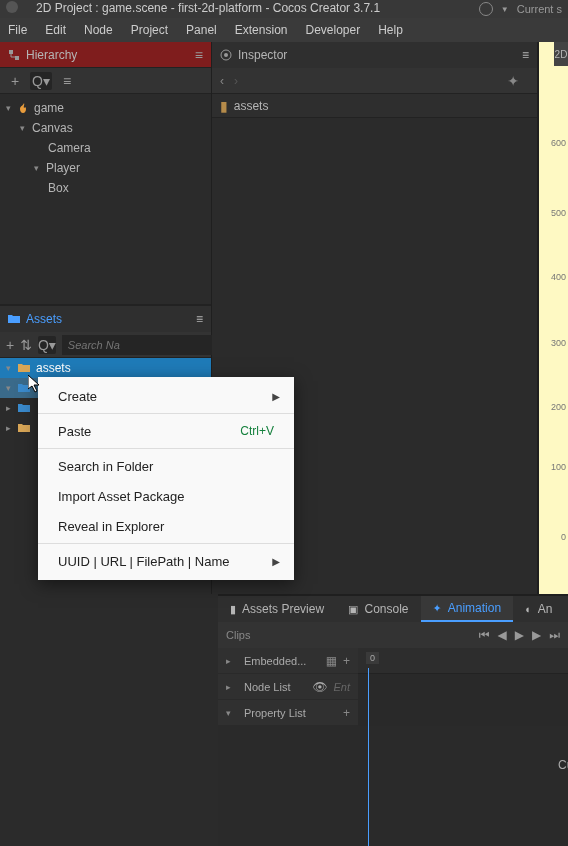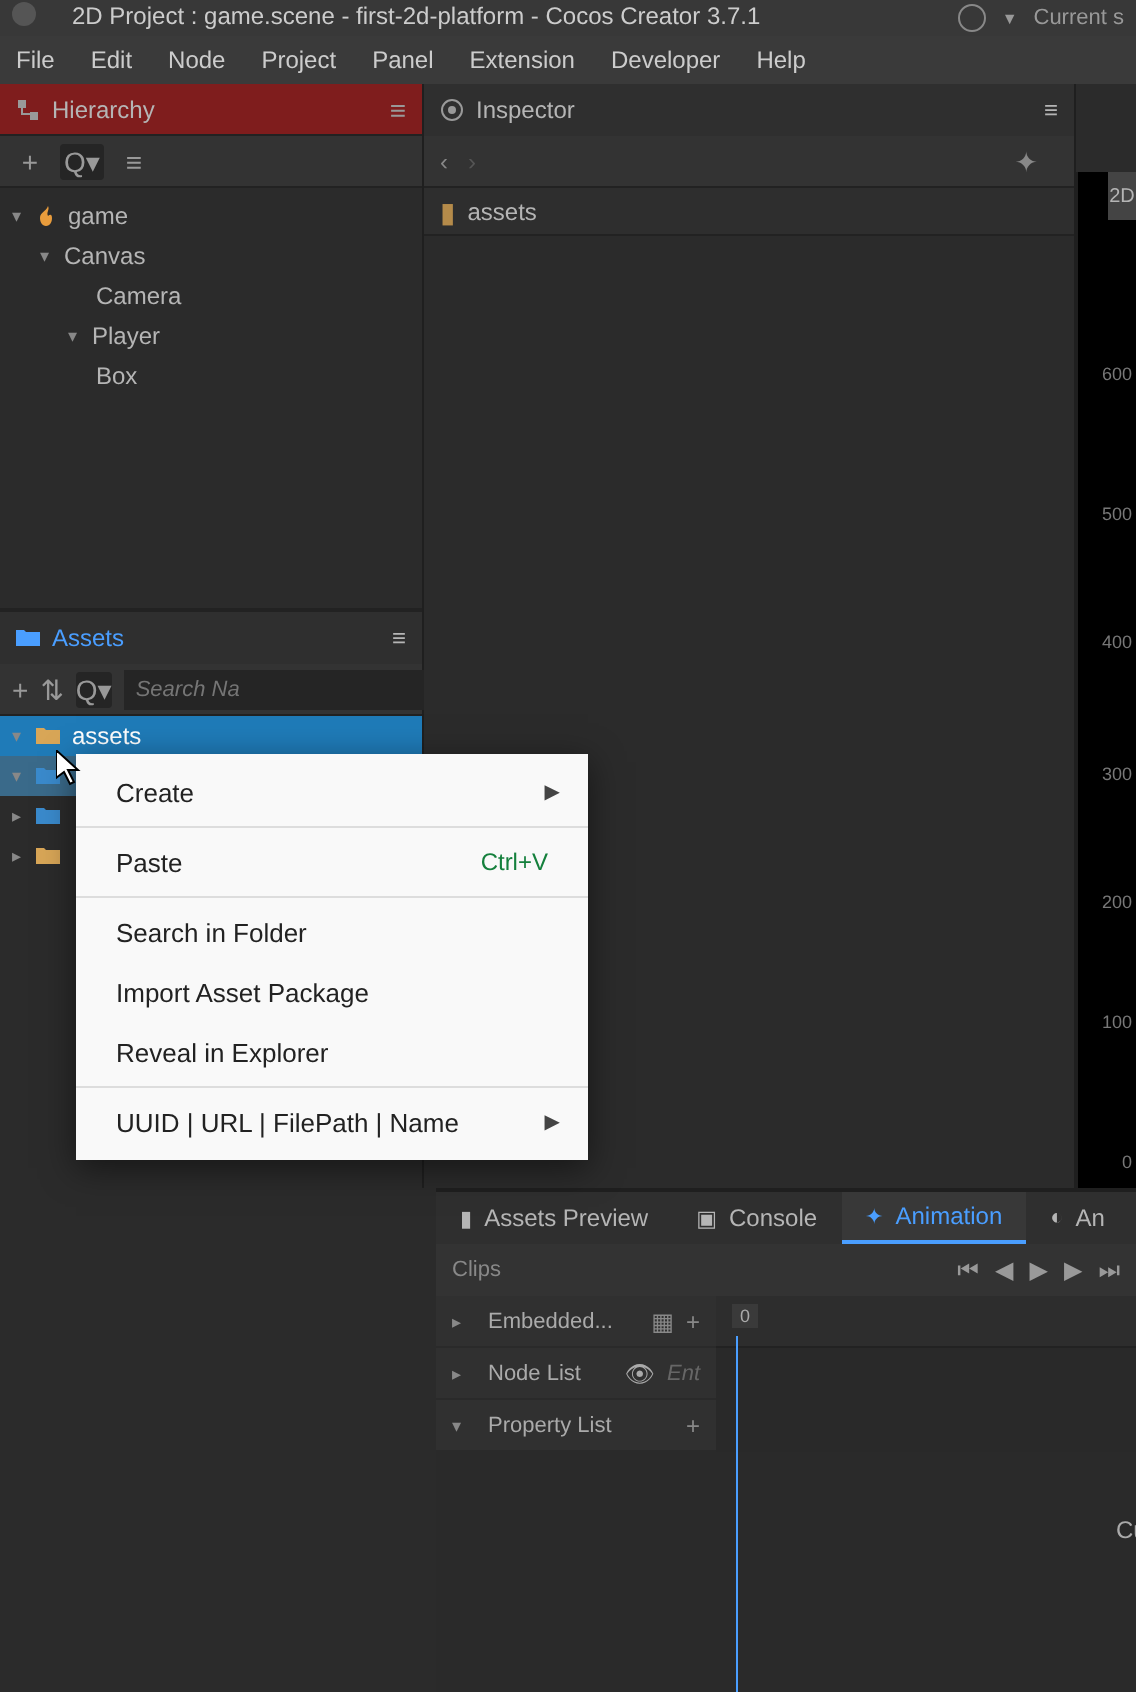--- a/index.html
+++ b/index.html
@@ -39,21 +39,21 @@
 .right-side { flex: 1; display: flex; position: relative; }
 .inspector-col { width: 326px; display: flex; flex-direction: column; border-right: 1px solid #1f1f1f; }
 .inspector-header { height: 26px; background: #2f2f2f; display: flex; align-items: center; padding: 0 28px 0 8px; position: relative; }
 .inspector-header .hamburger { position: absolute; right: 8px; }
 .nav-row { height: 26px; background: #333; display: flex; align-items: center; padding: 0 8px; gap: 10px; border-bottom: 1px solid #222; }
 .nav-row .arrow { color: #888; font-size: 12px; cursor: pointer; }
 .nav-row .pin { position: absolute; right: 18px; color: #888; cursor: pointer; font-size: 14px; }
 .breadcrumb-row { height: 24px; background: #2e2e2e; display: flex; align-items: center; padding: 0 8px; gap: 6px; border-bottom: 1px solid #222; }
 .breadcrumb-row .fld { color: #b58b4a; font-size: 14px; }
 .inspector-body { flex: 1; background: #2b2b2b; }
-.scene-col { width: 30px; background: #000000; border-left: 1px solid #1f1f1f; position: relative; margin-top: 44px; }
+.scene-col { width: 30px; background: #fef9c3; border-left: 1px solid #1f1f1f; position: relative; }
 .scene-tab { position: absolute; top: 0; right: 0; width: 14px; height: 24px; background: #444; font-size: 10px; display: flex; align-items: center; justify-content: center; }
 .ruler-mark { position: absolute; right: 2px; font-size: 9px; color: #777; }
 .context-menu { position: absolute; left: 38px; top: 377px; width: 256px; background: #f9f9f9; color: #222; box-shadow: 0 4px 16px rgba(0,0,0,0.5); z-index: 100; padding: 4px 0; }
 .ctx-item { height: 30px; display: flex; align-items: center; padding: 0 20px; cursor: pointer; position: relative; font-size: 13px; }
 .ctx-arrow { position: absolute; right: 14px; font-size: 10px; color: #444; }
 .ctx-short { position: absolute; right: 20px; color: #15803d; font-size: 12px; }
 .ctx-sep { height: 1px; background: #ddd; margin: 2px 0; }
 .cursor-img { position: absolute; left: 28px; top: 375px; font-size: 16px; color: #fff; z-index: 101; pointer-events: none; }
 .bottom-panel { height: 252px; background: #2a2a2a; border-top: 2px solid #1f1f1f; margin-left: 218px; }
 .btabs { height: 26px; background: #2f2f2f; display: flex; align-items: center; }

